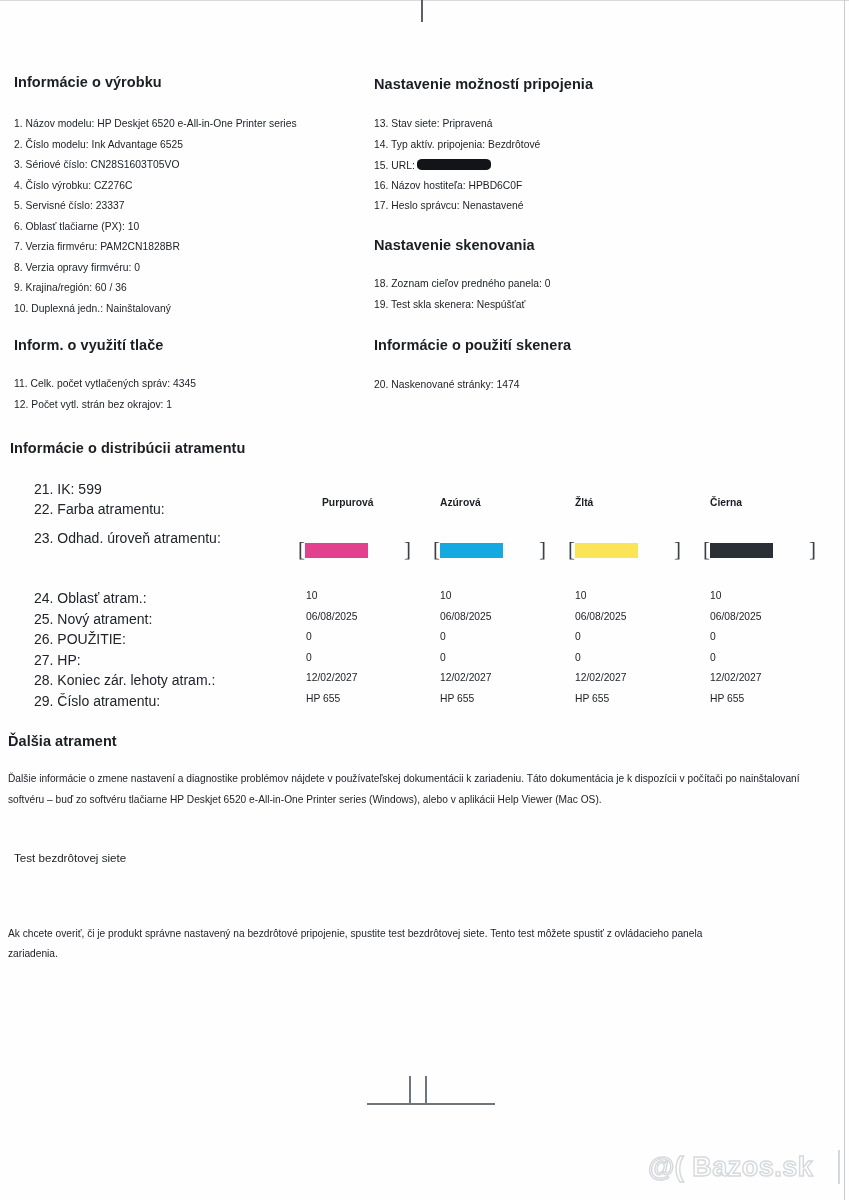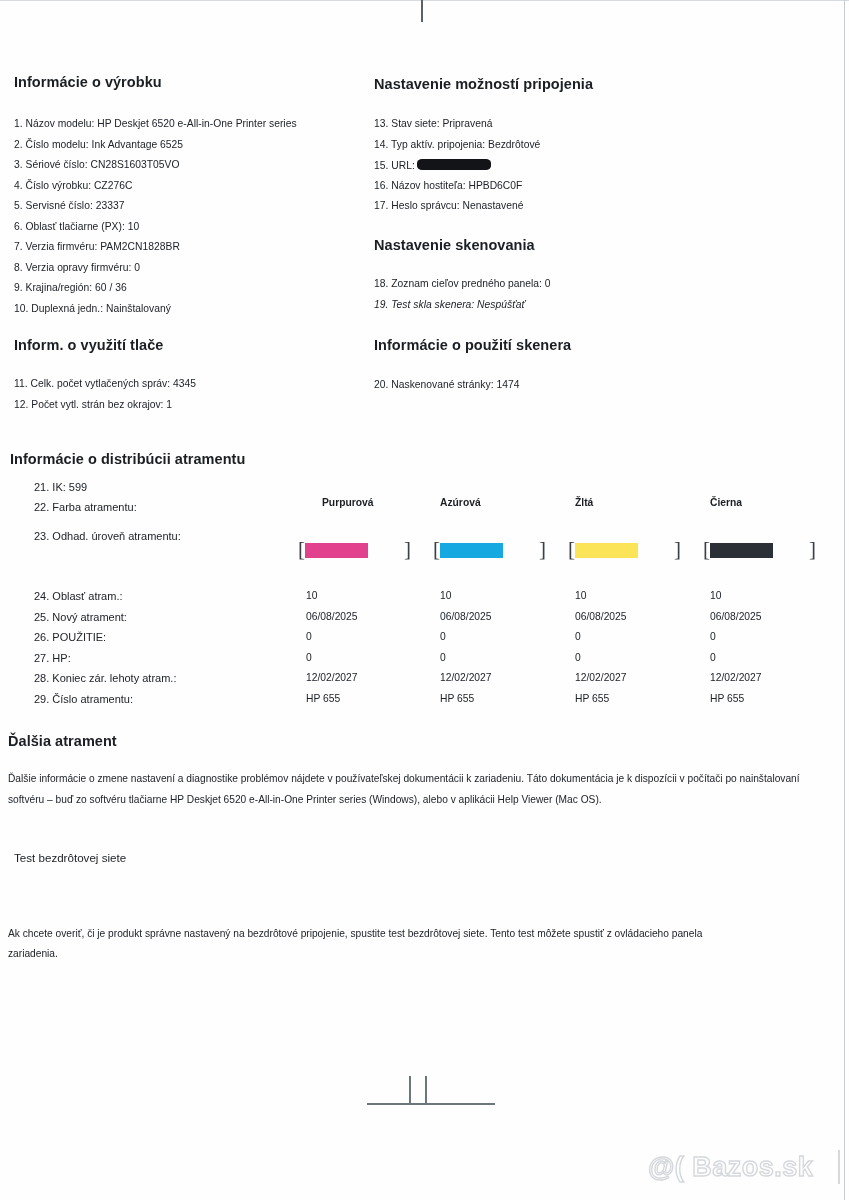--- a/index.html
+++ b/index.html
@@ -106,21 +106,21 @@
     height: 11px;
     background: #121417;
     border-radius: 5px / 4px;
     vertical-align: -1px;
     margin-left: 2px;
   }
 
   
   .ink-label {
     position: absolute;
-    font-size: 11px;
+    font-size: 14px;
     color: #20242a;
     white-space: nowrap;
   }
   .ink-colhead {
     position: absolute;
     font-size: 10.3px;
     font-weight: bold;
     color: #1b1f23;
     white-space: nowrap;
   }
@@ -222,26 +222,26 @@
     <div class="item" style="left:374px; top:118px;">13. Stav siete: Pripravená</div>
     <div class="item" style="left:374px; top:139px;">14. Typ aktív. pripojenia: Bezdrôtové</div>
     <div class="item" style="left:374px; top:159px;">
       <span>15. URL:</span><span class="redaction"></span>
     </div>
     <div class="item" style="left:374px; top:180px;">16. Názov hostiteľa: HPBD6C0F</div>
     <div class="item" style="left:374px; top:200px;">17. Heslo správcu: Nenastavené</div>
 
     <h2 class="sec-head" style="left:374px; top:237px;">Nastavenie skenovania</h2>
     <div class="item" style="left:374px; top:278px;">18. Zoznam cieľov predného panela: 0</div>
-    <div class="item" style="left:374px; top:299px;font-style:italic;">19. Test skla skenera: Nespúšťať</div>
+    <div class="item" style="left:374px; top:299px;">19. Test skla skenera: Nespúšťať</div>
 
     <h2 class="sec-head" style="left:374px; top:337px;">Informácie o použití skenera</h2>
     <div class="item" style="left:374px; top:379px;">20. Naskenované stránky: 1474</div>
 
-    <h2 class="sec-head" style="left:10px; top:440px;margin-top:11px;">Informácie o distribúcii atramentu</h2>
+    <h2 class="sec-head" style="left:10px; top:440px;">Informácie o distribúcii atramentu</h2>
 
     <div class="ink-label" style="left:34px; top:481px;">21. IK: 599</div>
     <div class="ink-label" style="left:34px; top:501px;">22. Farba atramentu:</div>
     <div class="ink-label" style="left:34px; top:530px;">23. Odhad. úroveň atramentu:</div>
     <div class="ink-label" style="left:34px; top:590px;">24. Oblasť atram.:</div>
     <div class="ink-label" style="left:34px; top:611px;">25. Nový atrament:</div>
     <div class="ink-label" style="left:34px; top:631px;">26. POUŽITIE:</div>
     <div class="ink-label" style="left:34px; top:652px;">27. HP:</div>
     <div class="ink-label" style="left:34px; top:672px;">28. Koniec zár. lehoty atram.:</div>
     <div class="ink-label" style="left:34px; top:693px;">29. Číslo atramentu:</div>

